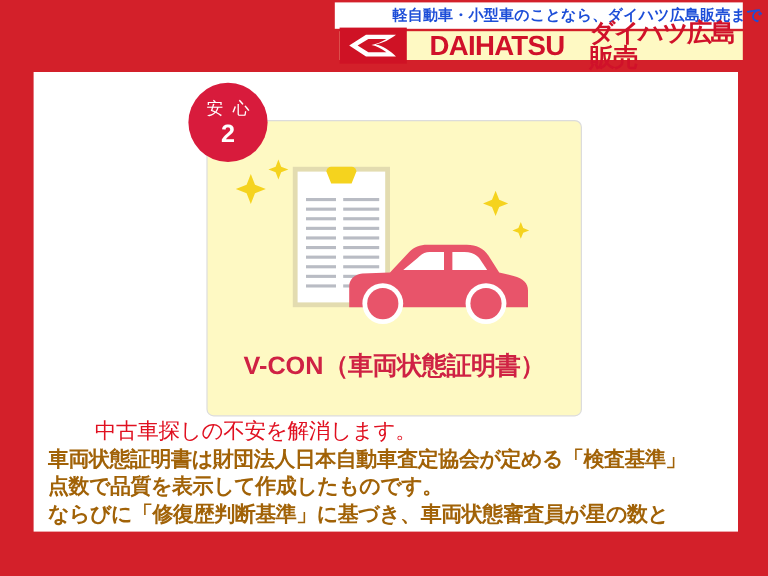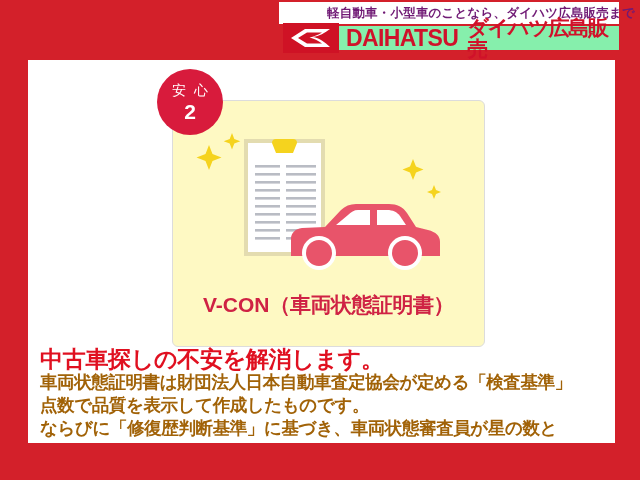--- a/index.html
+++ b/index.html
@@ -32,35 +32,36 @@
     height: 22px;
     background: #ffffff;
     display: flex;
     align-items: center;
     justify-content: flex-start;
     padding-left: 8px;
     box-sizing: border-box;
   }
   .header-tagline {
     font-size: 12.5px;
-    color: #701a75;
+    color: #1d4ed8;
     font-weight: 700;
     letter-spacing: 0.2px;
     white-space: nowrap;
     padding-left: 40px;
   }
   .logo-row {
     position: absolute;
     left: 283px;
     top: 26px;
     width: 336px;
     height: 24px;
-    background: #86efac;
-    display: flex;
-    align-items: center;
+    background: #fef9c3;
+    display: flex;
+    align-items: center;
+    gap: 12px;
   }
   .logo-emblem-box {
     width: 56px;
     height: 30px;
     background: #cf1225;
     display: flex;
     align-items: center;
     justify-content: center;
     flex: none;
   }
@@ -162,25 +163,26 @@
 
   
   .copy {
     position: absolute;
     left: 12px;
     top: 288px;
     width: 575px;
   }
   .copy-headline {
     color: #e01020;
-    font-size: 23px;
-    font-weight: 700;
+    font-size: 18px;
+    font-weight: 400;
     line-height: 23px;
     letter-spacing: -0.3px;
     white-space: nowrap;
+    margin-left: 39px;
   }
   .copy-line {
     color: #a16207;
     font-size: 17.5px;
     font-weight: 700;
     line-height: 23px;
     letter-spacing: -0.4px;
     white-space: nowrap;
   }
 </style>

